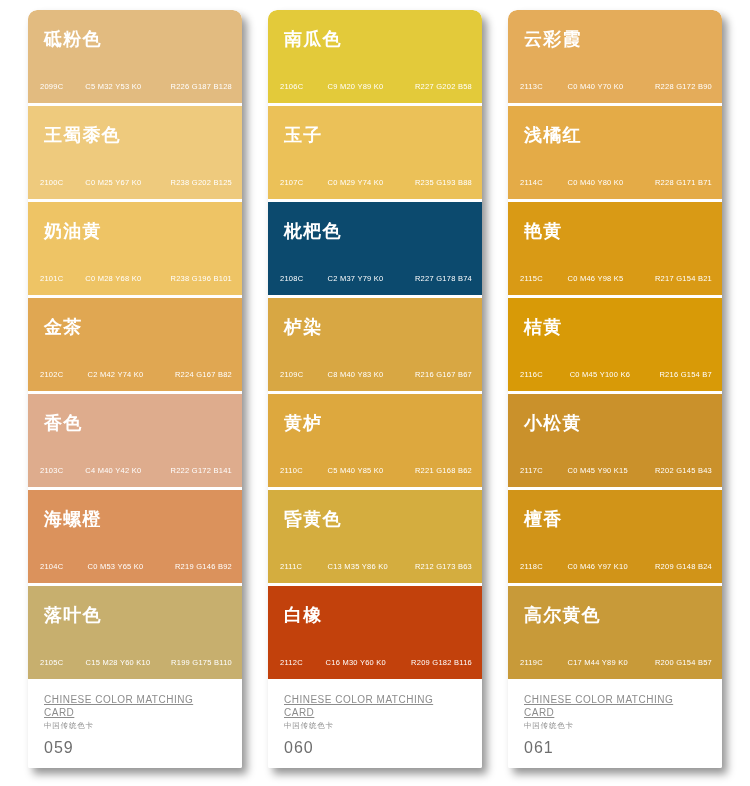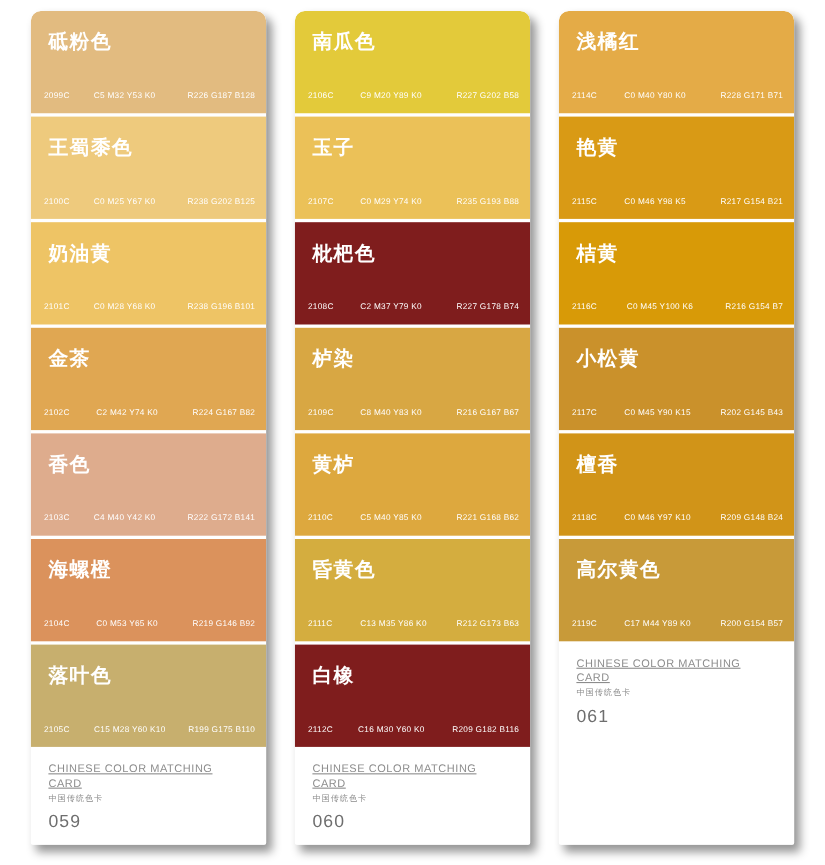--- a/index.html
+++ b/index.html
@@ -203,21 +203,21 @@
           </div>
         </div>
         <div class="swatch" style="background: rgb(235, 193, 88);">
           <div class="swatch-name">玉子</div>
           <div class="swatch-specs">
             <span class="spec-code">2107C</span>
             <span class="spec-cmyk">C0 M29 Y74 K0</span>
             <span class="spec-rgb">R235 G193 B88</span>
           </div>
         </div>
-        <div class="swatch" style="background: #7f1d1d;">
+        <div class="swatch" style="background: #0c4a6e;">
           <div class="swatch-name">枇杷色</div>
           <div class="swatch-specs">
             <span class="spec-code">2108C</span>
             <span class="spec-cmyk">C2 M37 Y79 K0</span>
             <span class="spec-rgb">R227 G178 B74</span>
           </div>
         </div>
         <div class="swatch" style="background: rgb(216, 167, 67);">
           <div class="swatch-name">栌染</div>
           <div class="swatch-specs">
@@ -235,37 +235,45 @@
           </div>
         </div>
         <div class="swatch" style="background: rgb(212, 173, 63);">
           <div class="swatch-name">昏黄色</div>
           <div class="swatch-specs">
             <span class="spec-code">2111C</span>
             <span class="spec-cmyk">C13 M35 Y86 K0</span>
             <span class="spec-rgb">R212 G173 B63</span>
           </div>
         </div>
-        <div class="swatch" style="background: #7f1d1d; padding-left: 28px;">
+        <div class="swatch" style="background: #c2410c; padding-left: 28px;">
           <div class="swatch-name">白橡</div>
           <div class="swatch-specs">
             <span class="spec-code">2112C</span>
             <span class="spec-cmyk">C16 M30 Y60 K0</span>
             <span class="spec-rgb">R209 G182 B116</span>
           </div>
         </div>
       </div>
       <div class="card-footer">
         <div class="footer-en">CHINESE COLOR MATCHING CARD</div>
         <div class="footer-cn">中国传统色卡</div>
         <div class="footer-num">060</div>
       </div>
     </div>
     <div class="card">
       <div class="swatches">
+        <div class="swatch" style="background: rgb(228, 172, 90);">
+          <div class="swatch-name">云彩霞</div>
+          <div class="swatch-specs">
+            <span class="spec-code">2113C</span>
+            <span class="spec-cmyk">C0 M40 Y70 K0</span>
+            <span class="spec-rgb">R228 G172 B90</span>
+          </div>
+        </div>
         <div class="swatch" style="background: rgb(228, 171, 71);">
           <div class="swatch-name">浅橘红</div>
           <div class="swatch-specs">
             <span class="spec-code">2114C</span>
             <span class="spec-cmyk">C0 M40 Y80 K0</span>
             <span class="spec-rgb">R228 G171 B71</span>
           </div>
         </div>
         <div class="swatch" style="background: rgb(217, 154, 21);">
           <div class="swatch-name">艳黄</div>

